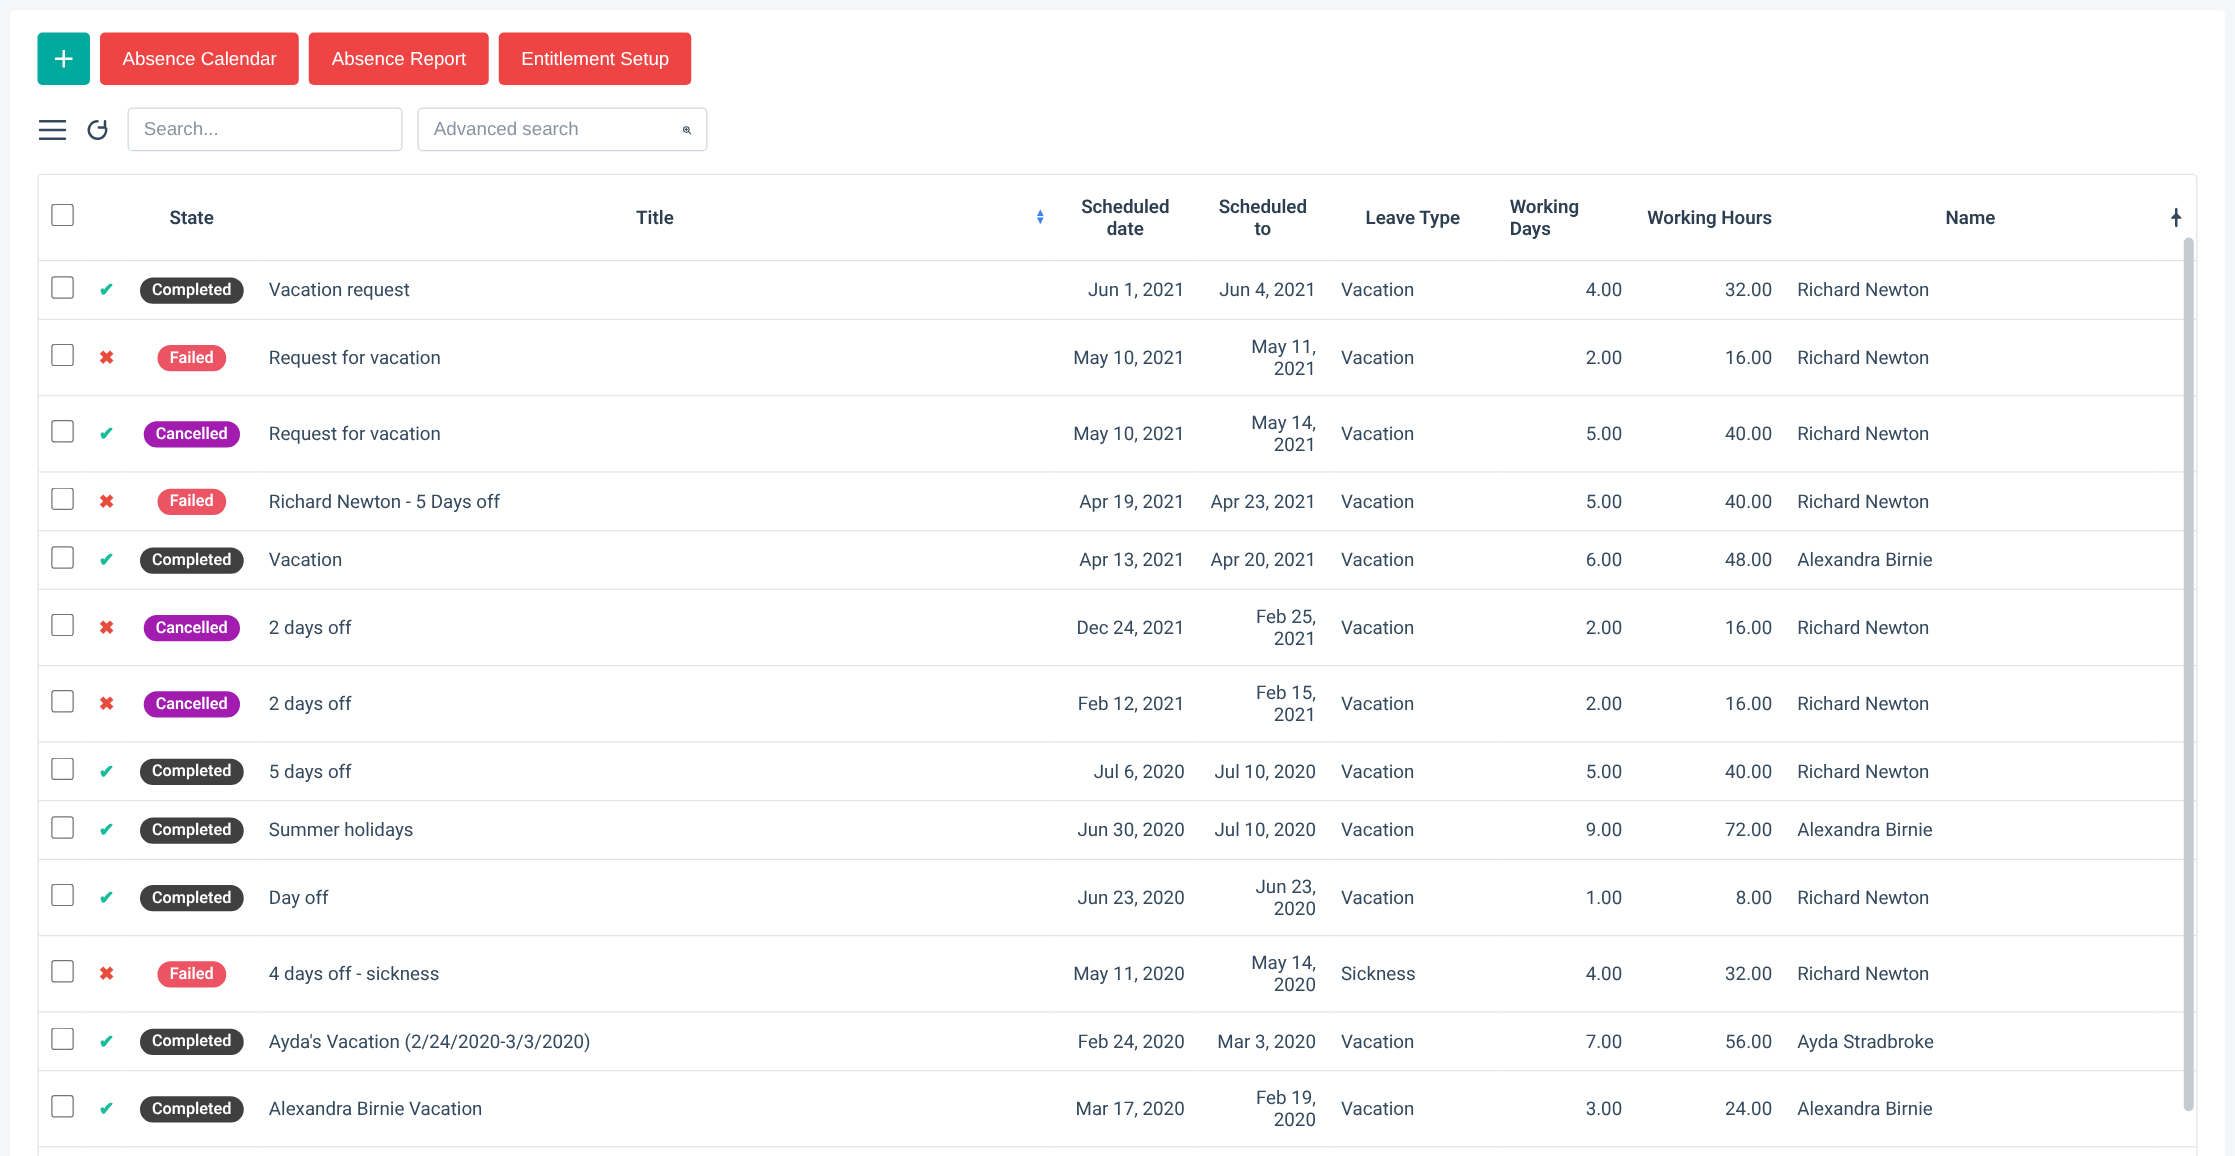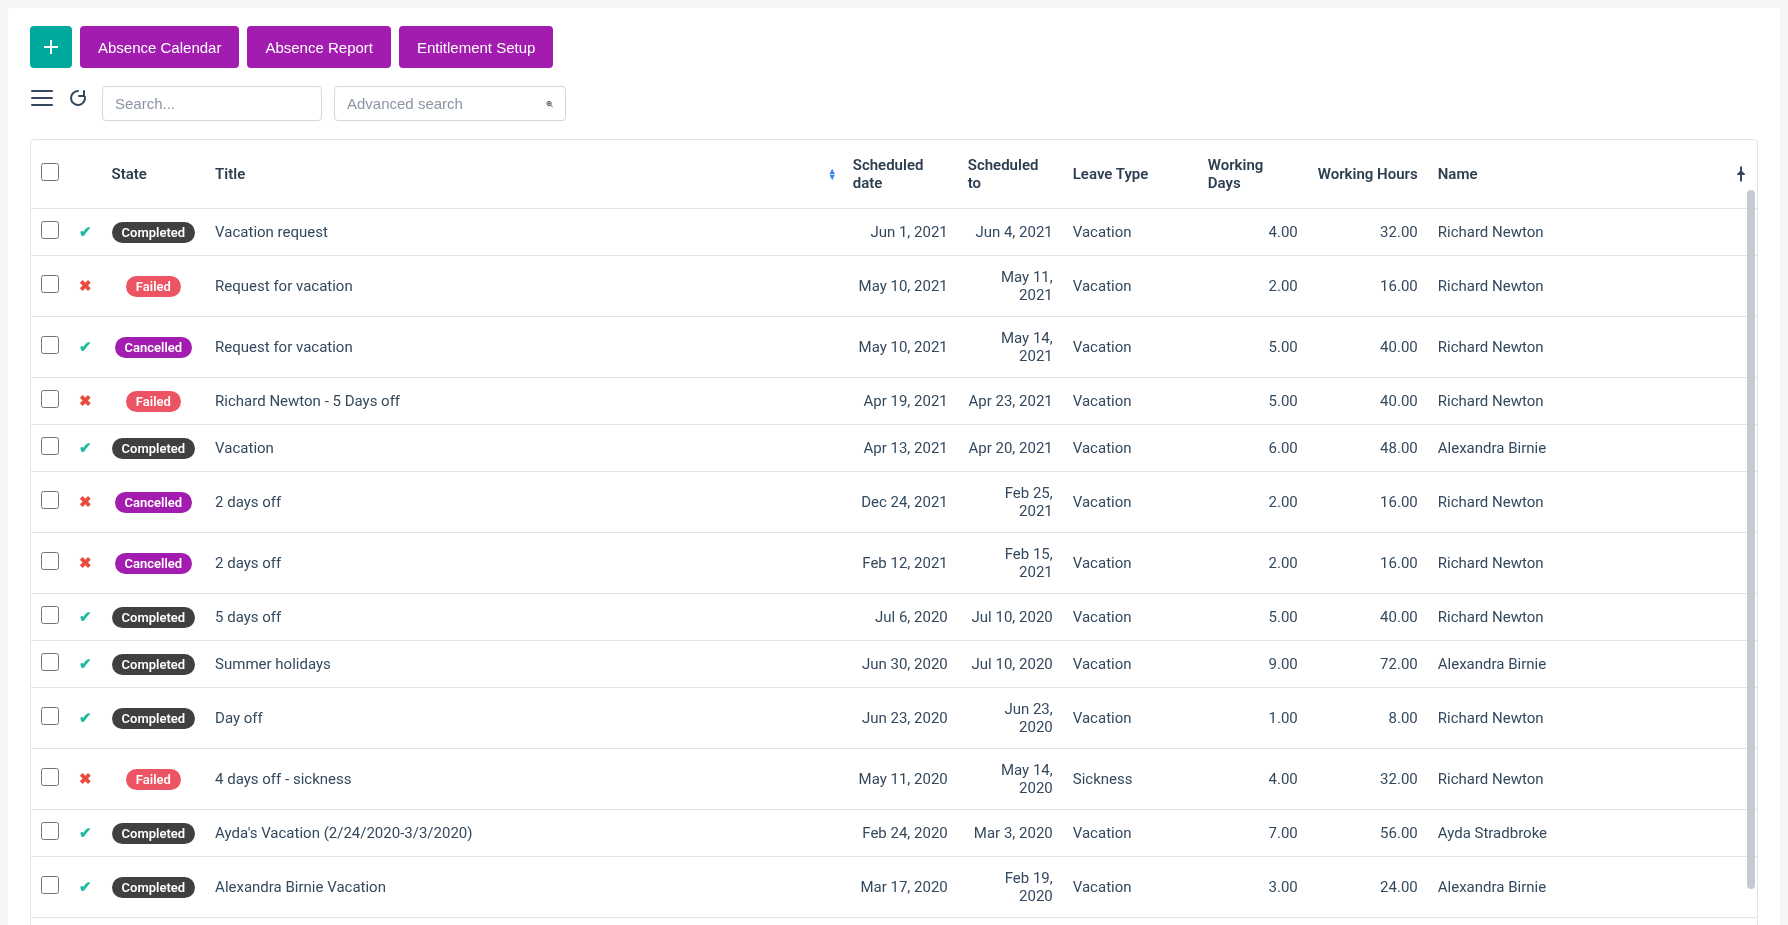--- a/index.html
+++ b/index.html
@@ -43,23 +43,24 @@
 .btn-add {
   background: #00a99d;
   width: 42px;
   height: 42px;
   display: flex;
   align-items: center;
   justify-content: center;
   font-size: 18px;
   padding: 0;
 }
-.btn-teal { background: #a21caf; }
+.btn-teal { background: #ef4444; }
 .toolbar-row {
   display: flex;
+  align-items: center;
   gap: 12px;
   margin-bottom: 18px;
 }
 .icon-btn {
   background: none;
   border: none;
   cursor: pointer;
   color: #34495e;
   display: flex;
   align-items: center;
@@ -96,21 +97,21 @@
 }
 thead th {
   text-align: left;
   padding: 16px 10px;
   font-weight: 600;
   color: #2c3e50;
   border-bottom: 1px solid #e1e4e8;
   position: relative;
   font-size: 15px;
 }
-thead th.center { }
+thead th.center { text-align: center; }
 thead th.right { text-align: left; }
 tbody td {
   padding: 12px 10px;
   border-bottom: 1px solid #e1e4e8;
   color: #34495e;
   font-size: 15px;
 }
 tbody td.center { text-align: center; }
 tbody td.right { text-align: right; }
 .col-check { width: 36px; text-align: center; }

